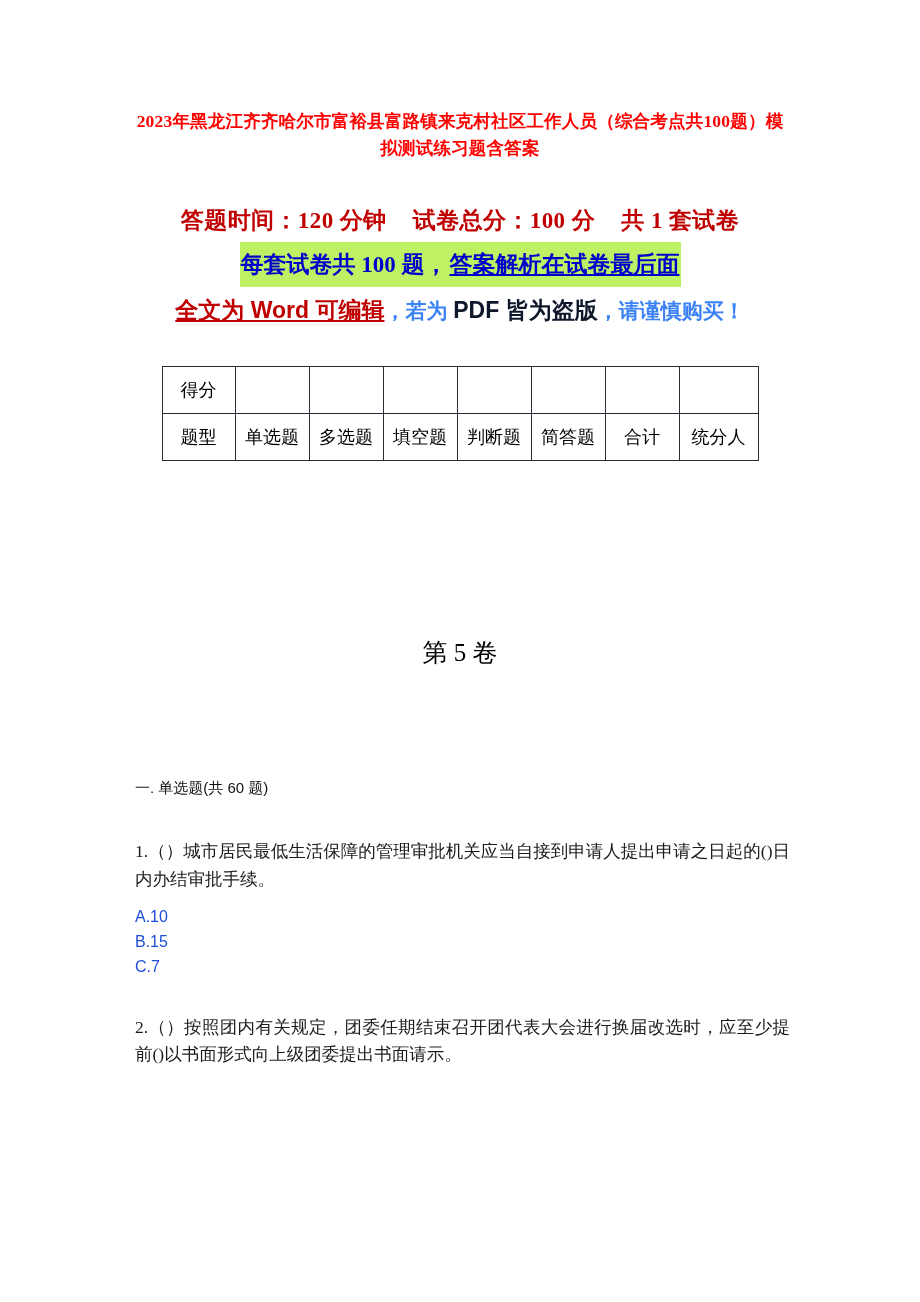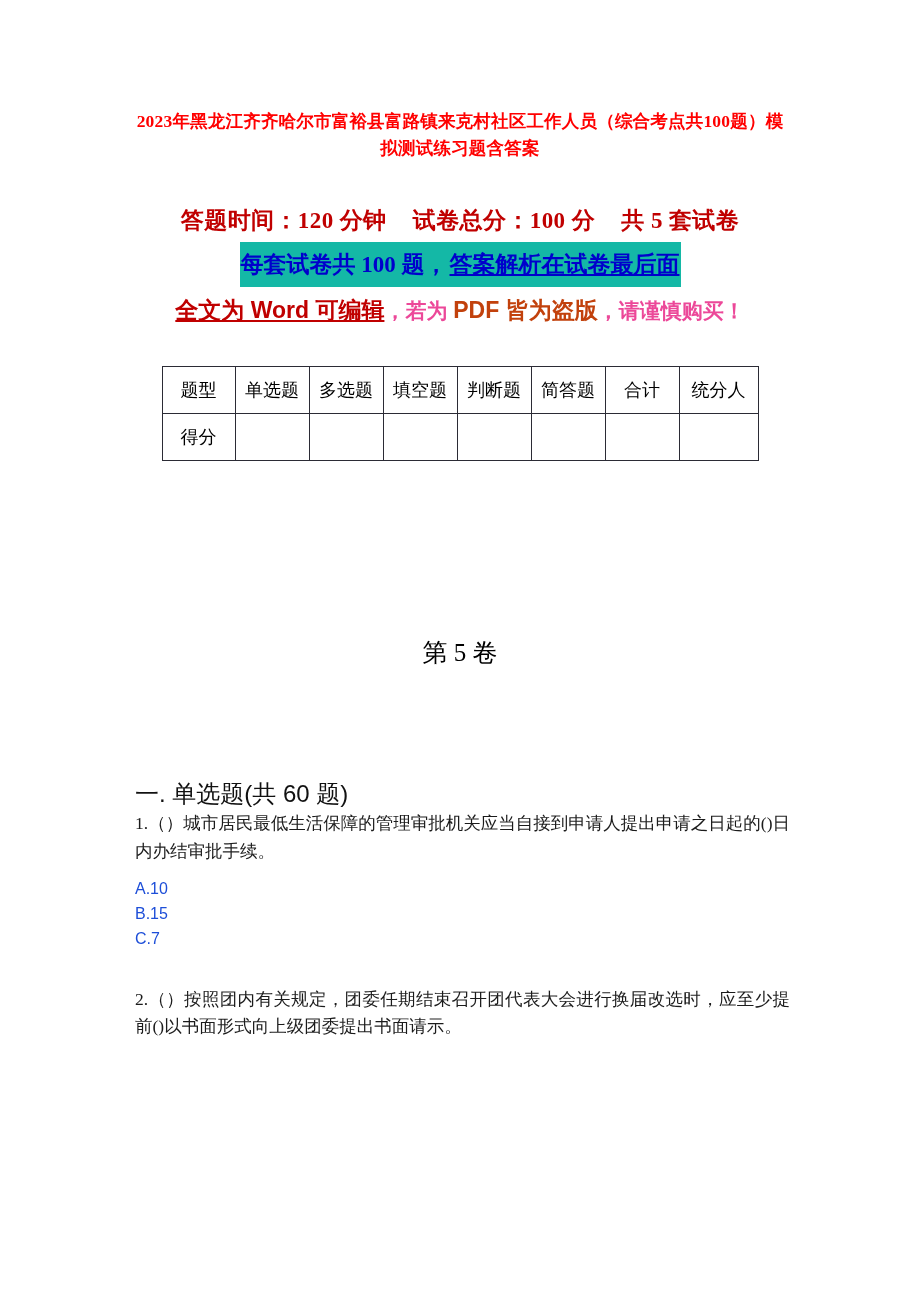--- a/index.html
+++ b/index.html
@@ -56,44 +56,44 @@
   }
 
   .banner-line-2 {
     margin-top: 12px;
     font-size: 23px;
     font-weight: bold;
     line-height: 1.4;
     color: #0000cc;
   }
   .banner-line-2 .hl {
-    background: #14b8a6;
+    background: #bef264;
     padding: 10px 1px;
   }
   .banner-line-2 .under {
     text-decoration: underline;
   }
 
   .banner-line-3 {
     margin-top: 11px;
     font-size: 23px;
     font-weight: bold;
     line-height: 1.55;
     color: #000000;
     font-family: "Liberation Sans", "DejaVu Sans", sans-serif;
   }
   .banner-line-3 .dkred {
     color: #c00000;
     text-decoration: underline;
   }
   .banner-line-3 .brightred {
-    color: #c2410c;
+    color: #0f172a;
   }
   .banner-line-3 .blk {
-    color: #ec4899;
+    color: #3b82f6;
     font-size: 21px;
   }
 
   
   .score-table-wrap {
     margin-top: 38px;
     display: flex;
     justify-content: center;
   }
   table.score-table {
@@ -122,29 +122,30 @@
     margin-top: 176px;
     text-align: center;
     font-size: 25px;
     line-height: 1.3;
     color: #000000;
   }
 
   
   .section-heading {
     margin-top: 108px;
-    font-size: 24px;
+    font-size: 15px;
     line-height: 1.35;
     color: #111111;
     font-family: "Liberation Sans", "DejaVu Sans", sans-serif;
     margin-left: 5px;
   }
 
   
   .question-block {
+    margin-top: 40px;
     margin-left: 5px;
   }
   .question-text {
     font-size: 17.5px;
     line-height: 1.58;
     color: #1b1b1b;
     text-align: justify;
     font-family: "Liberation Serif", "DejaVu Serif", serif;
   }
   .options {
@@ -167,56 +168,56 @@
 
   <h1 class="doc-title">2023年黑龙江齐齐哈尔市富裕县富路镇来克村社区工作人员（综合考点共100题）模拟测试练习题含答案</h1>
 
   <div class="banner-block">
 
     <div class="banner-line-1">
       <span>答题时间：120 分钟</span>
       <span class="gap"></span>
       <span>试卷总分：100 分</span>
       <span class="gap"></span>
-      <span>共 5 套试卷</span>
+      <span>共 1 套试卷</span>
     </div>
 
     <div class="banner-line-2">
       <span class="hl">每套试卷共 100 题，</span><span class="hl under">答案解析在试卷最后面</span>
     </div>
 
     <div class="banner-line-3">
       <span class="dkred">全文为 Word 可编辑</span><span class="blk">，若为 </span><span class="brightred">PDF 皆为盗版</span><span class="blk">，请谨慎购买！</span>
     </div>
 
   </div>
 
   <div class="score-table-wrap">
     <table class="score-table">
       <tbody>
+        <tr>
+          <td class="col-label">得分</td>
+          <td class="col-data"></td>
+          <td class="col-data"></td>
+          <td class="col-data"></td>
+          <td class="col-data"></td>
+          <td class="col-data"></td>
+          <td class="col-data"></td>
+          <td class="col-wide"></td>
+        </tr>
         <tr>
           <td class="col-label">题型</td>
           <td class="col-data">单选题</td>
           <td class="col-data">多选题</td>
           <td class="col-data">填空题</td>
           <td class="col-data">判断题</td>
           <td class="col-data">简答题</td>
           <td class="col-data">合计</td>
           <td class="col-wide">统分人</td>
         </tr>
-        <tr>
-          <td class="col-label">得分</td>
-          <td class="col-data"></td>
-          <td class="col-data"></td>
-          <td class="col-data"></td>
-          <td class="col-data"></td>
-          <td class="col-data"></td>
-          <td class="col-data"></td>
-          <td class="col-wide"></td>
-        </tr>
       </tbody>
     </table>
   </div>
 
   <div class="volume-heading">第 5 卷</div>
 
   <div class="section-heading">一. 单选题(共 60 题)</div>
 
   <div class="question-block">
     <div class="question-text">1.（）城市居民最低生活保障的管理审批机关应当自接到申请人提出申请之日起的()日内办结审批手续。</div>

